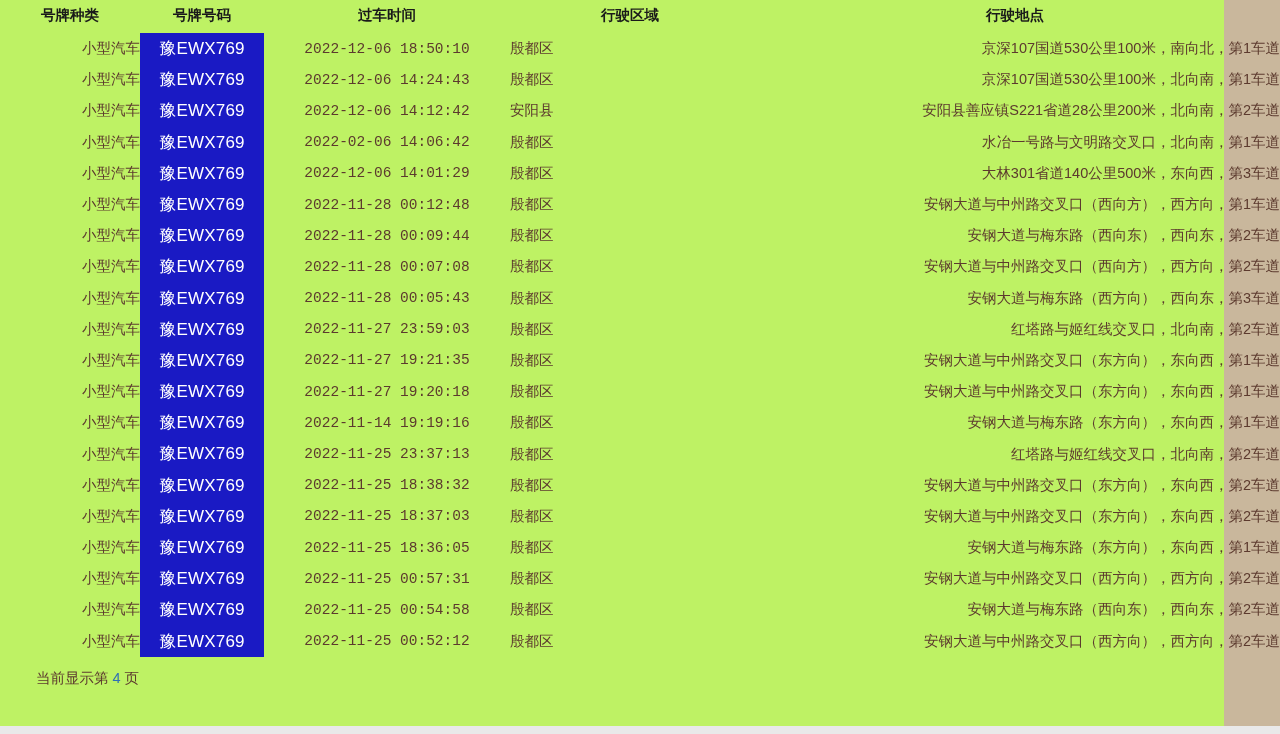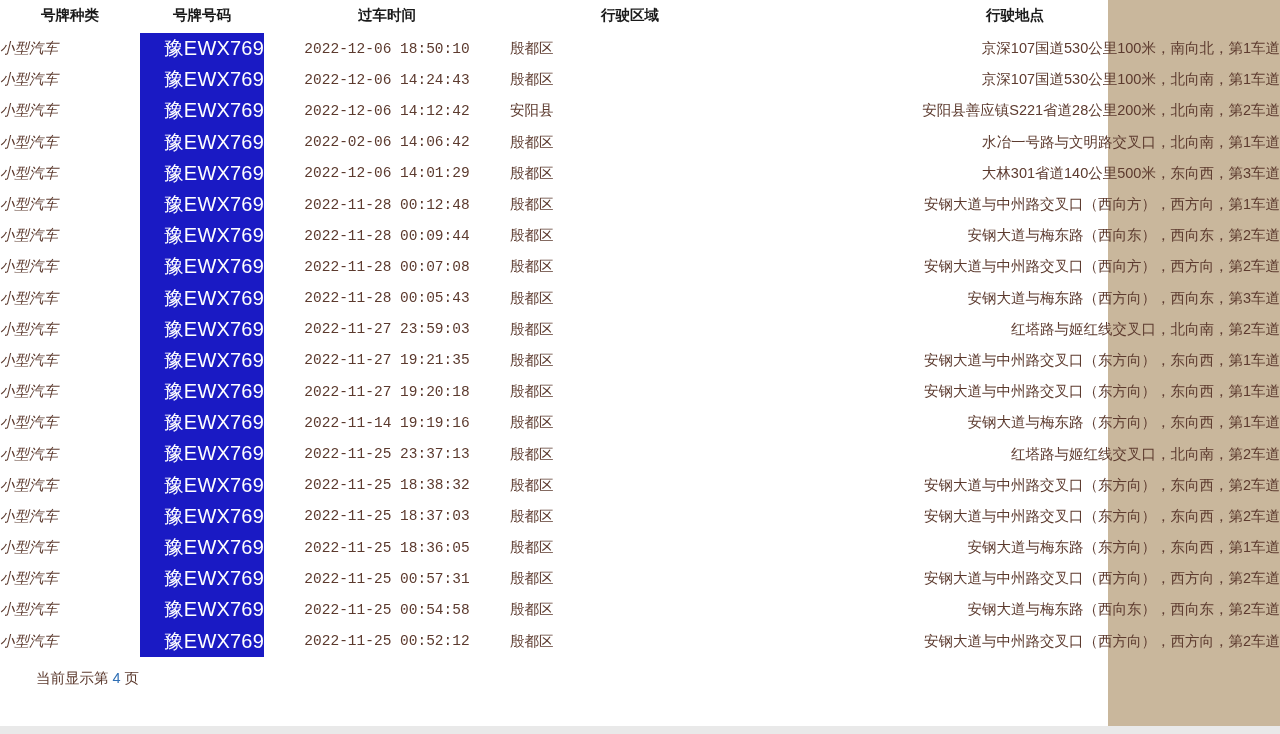--- a/index.html
+++ b/index.html
@@ -8,23 +8,23 @@
   }
   body {
     width: 1280px;
     height: 734px;
     background: #c9b79c;
     font-family: "Liberation Sans", sans-serif;
     overflow: hidden;
   }
   .page {
     position: relative;
-    width: 1108px;
+    width: 1224px;
     height: 734px;
-    background: #ffffff;
+    background: #bef264;
   }
   table.vehicle-table {
     width: 1280px;
     border-collapse: collapse;
     table-layout: fixed;
   }
   table.vehicle-table th {
     font-size: 14.5px;
     font-weight: bold;
     color: #1a1a1a;
@@ -40,36 +40,35 @@
     vertical-align: middle;
     white-space: nowrap;
   }
   col.c-type { width: 140px; }
   col.c-plate { width: 124px; }
   col.c-time { width: 246px; }
   col.c-area { width: 240px; }
   col.c-place { width: 530px; }
 
   td.cell-type {
-    text-align: left;
+    text-align: right;
     color: #6b4a33;
-    font-style: italic;
   }
   td.cell-plate {
     text-align: center;
     padding: 0;
   }
   .plate-badge {
     display: block;
     background: #1a1ac4;
     color: #ffffff;
-    font-size: 20px;
+    font-size: 17px;
     line-height: 31.2px;
     height: 31.2px;
-    text-align: right;
+    text-align: center;
     letter-spacing: 0.2px;
   }
   td.cell-time {
     text-align: center;
     color: #5c3a2e;
     font-family: Liberation Mono, monospace;
   }
   td.cell-area {
     text-align: left;
     padding-left: 36px;

